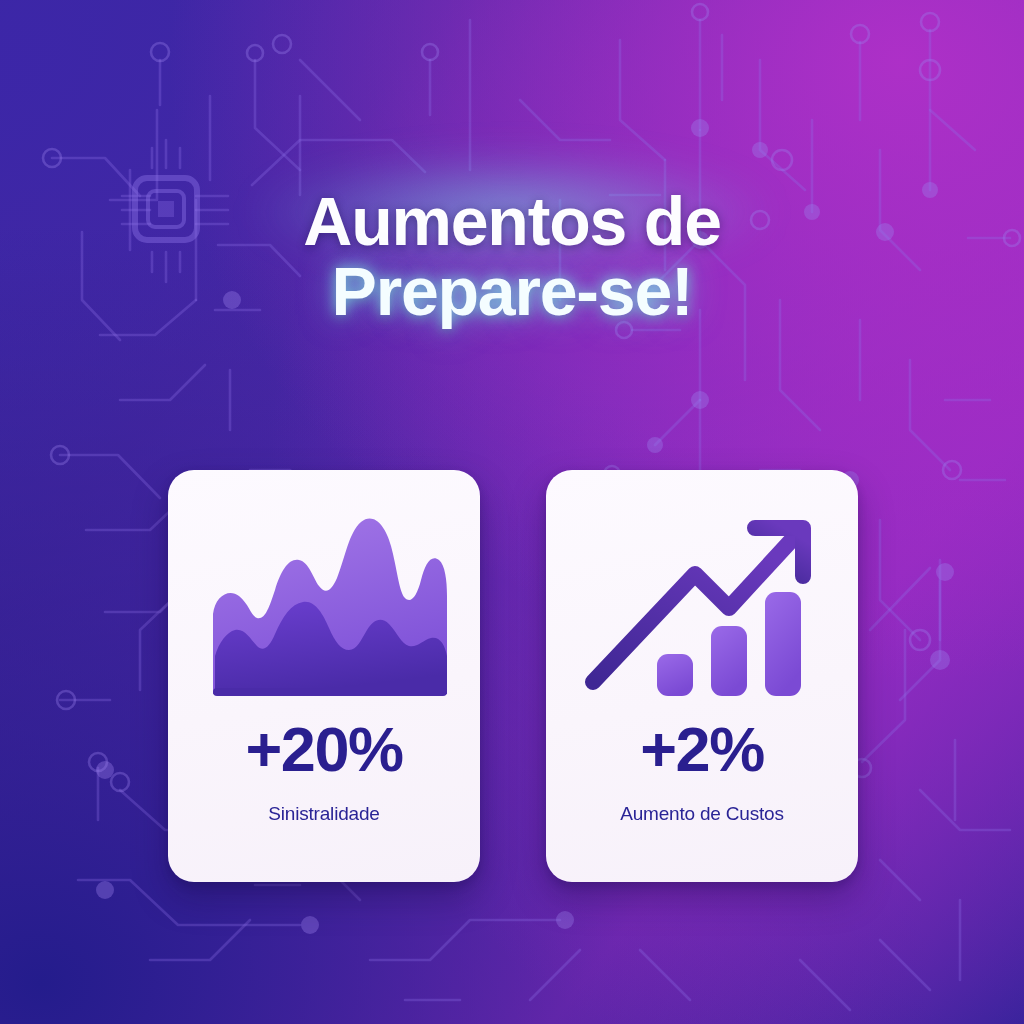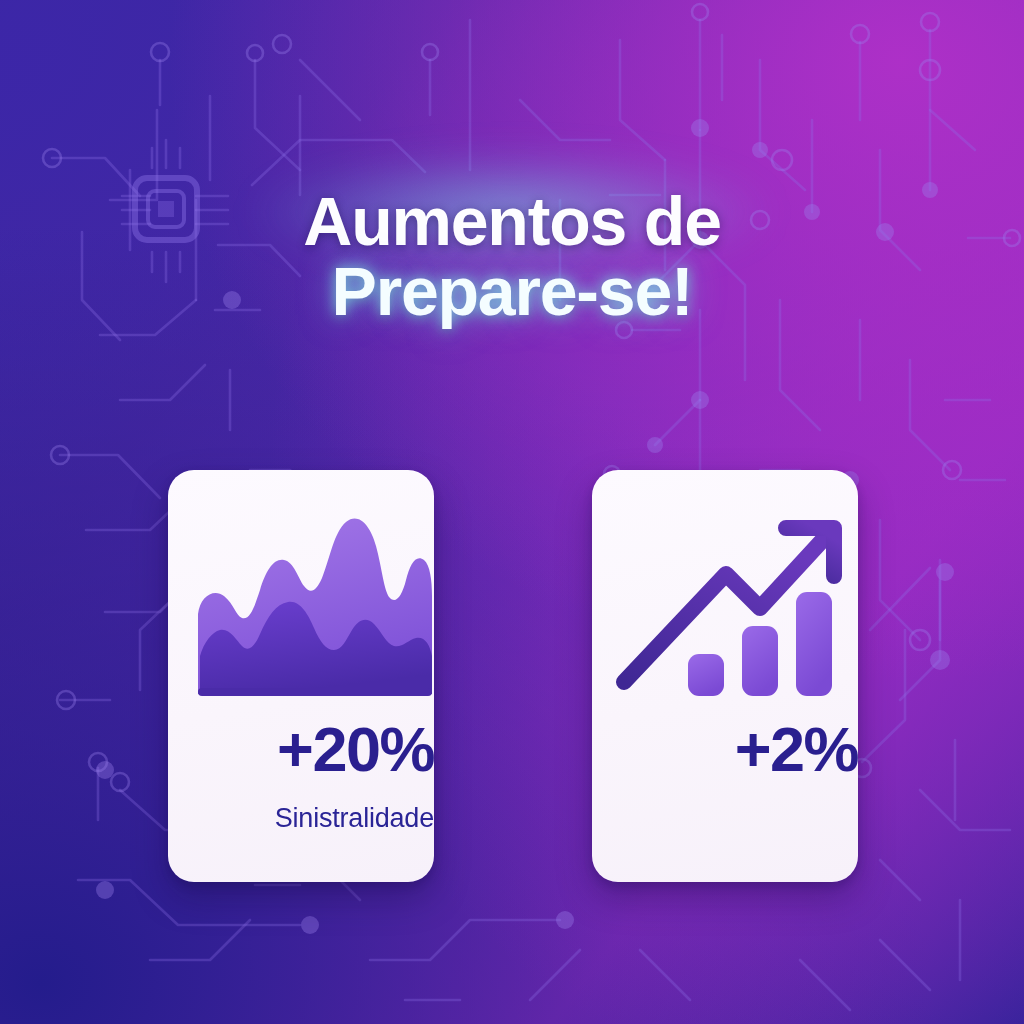--- a/index.html
+++ b/index.html
@@ -55,46 +55,46 @@
   
   .cards{
     position:absolute;
     left:168px; top:470px;
     width:690px; height:412px;
     display:flex;
     justify-content:space-between;
     z-index:6;
   }
   .card{
-    width:266px; height:412px;
+    width:312px; height:412px;
     background:linear-gradient(170deg,#fdfaff 0%, #faf5fc 55%, #f7f1fa 100%);
     border-radius:26px;
     box-shadow:
       0 16px 34px rgba(22,10,70,0.34),
       0 4px 10px rgba(22,10,70,0.20);
     display:flex;
     flex-direction:column;
-    align-items:flex-end;
+    align-items:center;
     padding-top:34px;
   }
   .icon-box{
     width:250px; height:200px;
     display:flex; align-items:center; justify-content:center;
   }
   .icon-box svg{ display:block; }
   .metric{
     font-size:63px;
     font-weight:700;
     letter-spacing:-1.5px;
     color:#2a1f8f;
     margin-top:14px;
     line-height:1;
   }
   .caption{
-    font-size:27px;
+    font-size:19px;
     font-weight:400;
     color:#2a2496;
     margin-top:22px;
     letter-spacing:-0.2px;
   }
 </style>
 </head>
 <body>
 
 <div id="poster">
@@ -329,16 +329,17 @@
 
           <rect x="80" y="150" width="36" height="42" rx="11" fill="url(#barGrad)"></rect>
           <rect x="134" y="122" width="36" height="70" rx="11" fill="url(#barGrad)"></rect>
           <rect x="188" y="88" width="36" height="104" rx="11" fill="url(#barGrad)"></rect>
 
           <path fill="none" stroke="url(#arrowGrad)" stroke-width="16" stroke-linecap="round" stroke-linejoin="round" d="M16 178 L118 70 L152 104 L222 28"></path>
           <path fill="none" stroke="url(#arrowGrad)" stroke-width="16" stroke-linecap="round" stroke-linejoin="round" d="M178 24 L226 24 L226 72"></path>
         </svg>
       </div>
       <div class="metric">+2%</div>
+      <div class="caption">Aumento de Custos</div>
     </div>
 
   </div>
 </div>
 
 </body></html>

